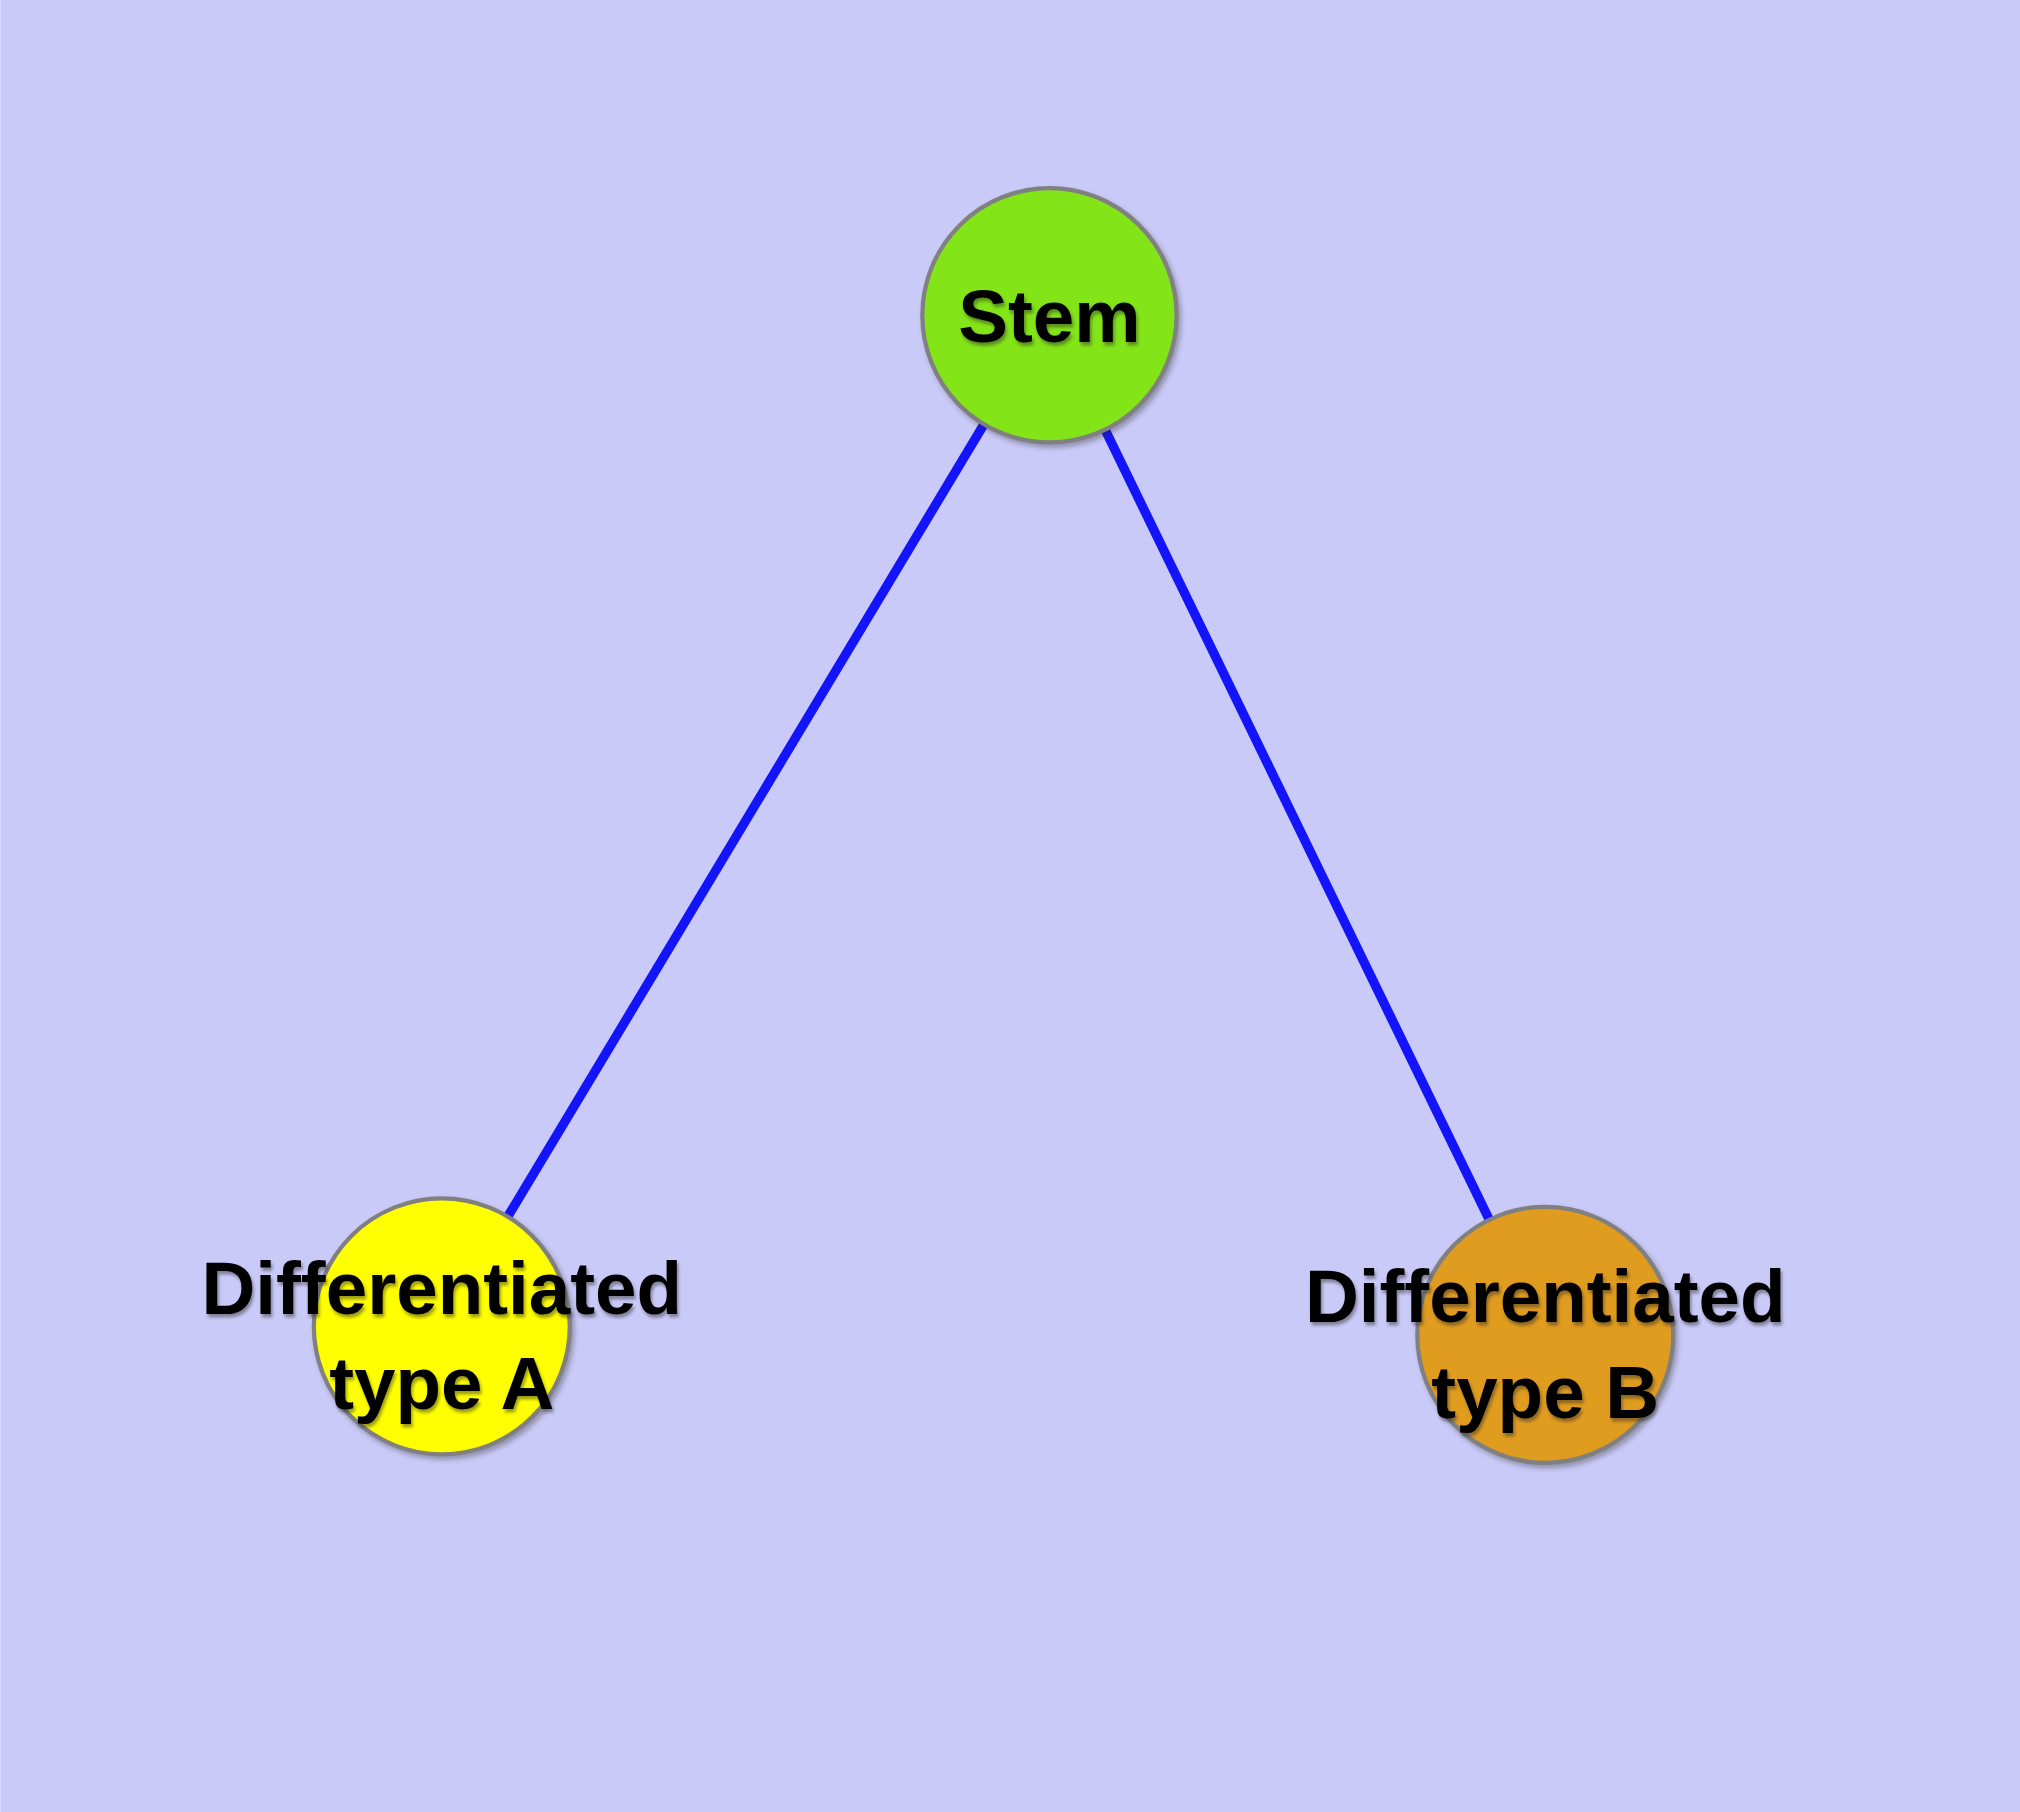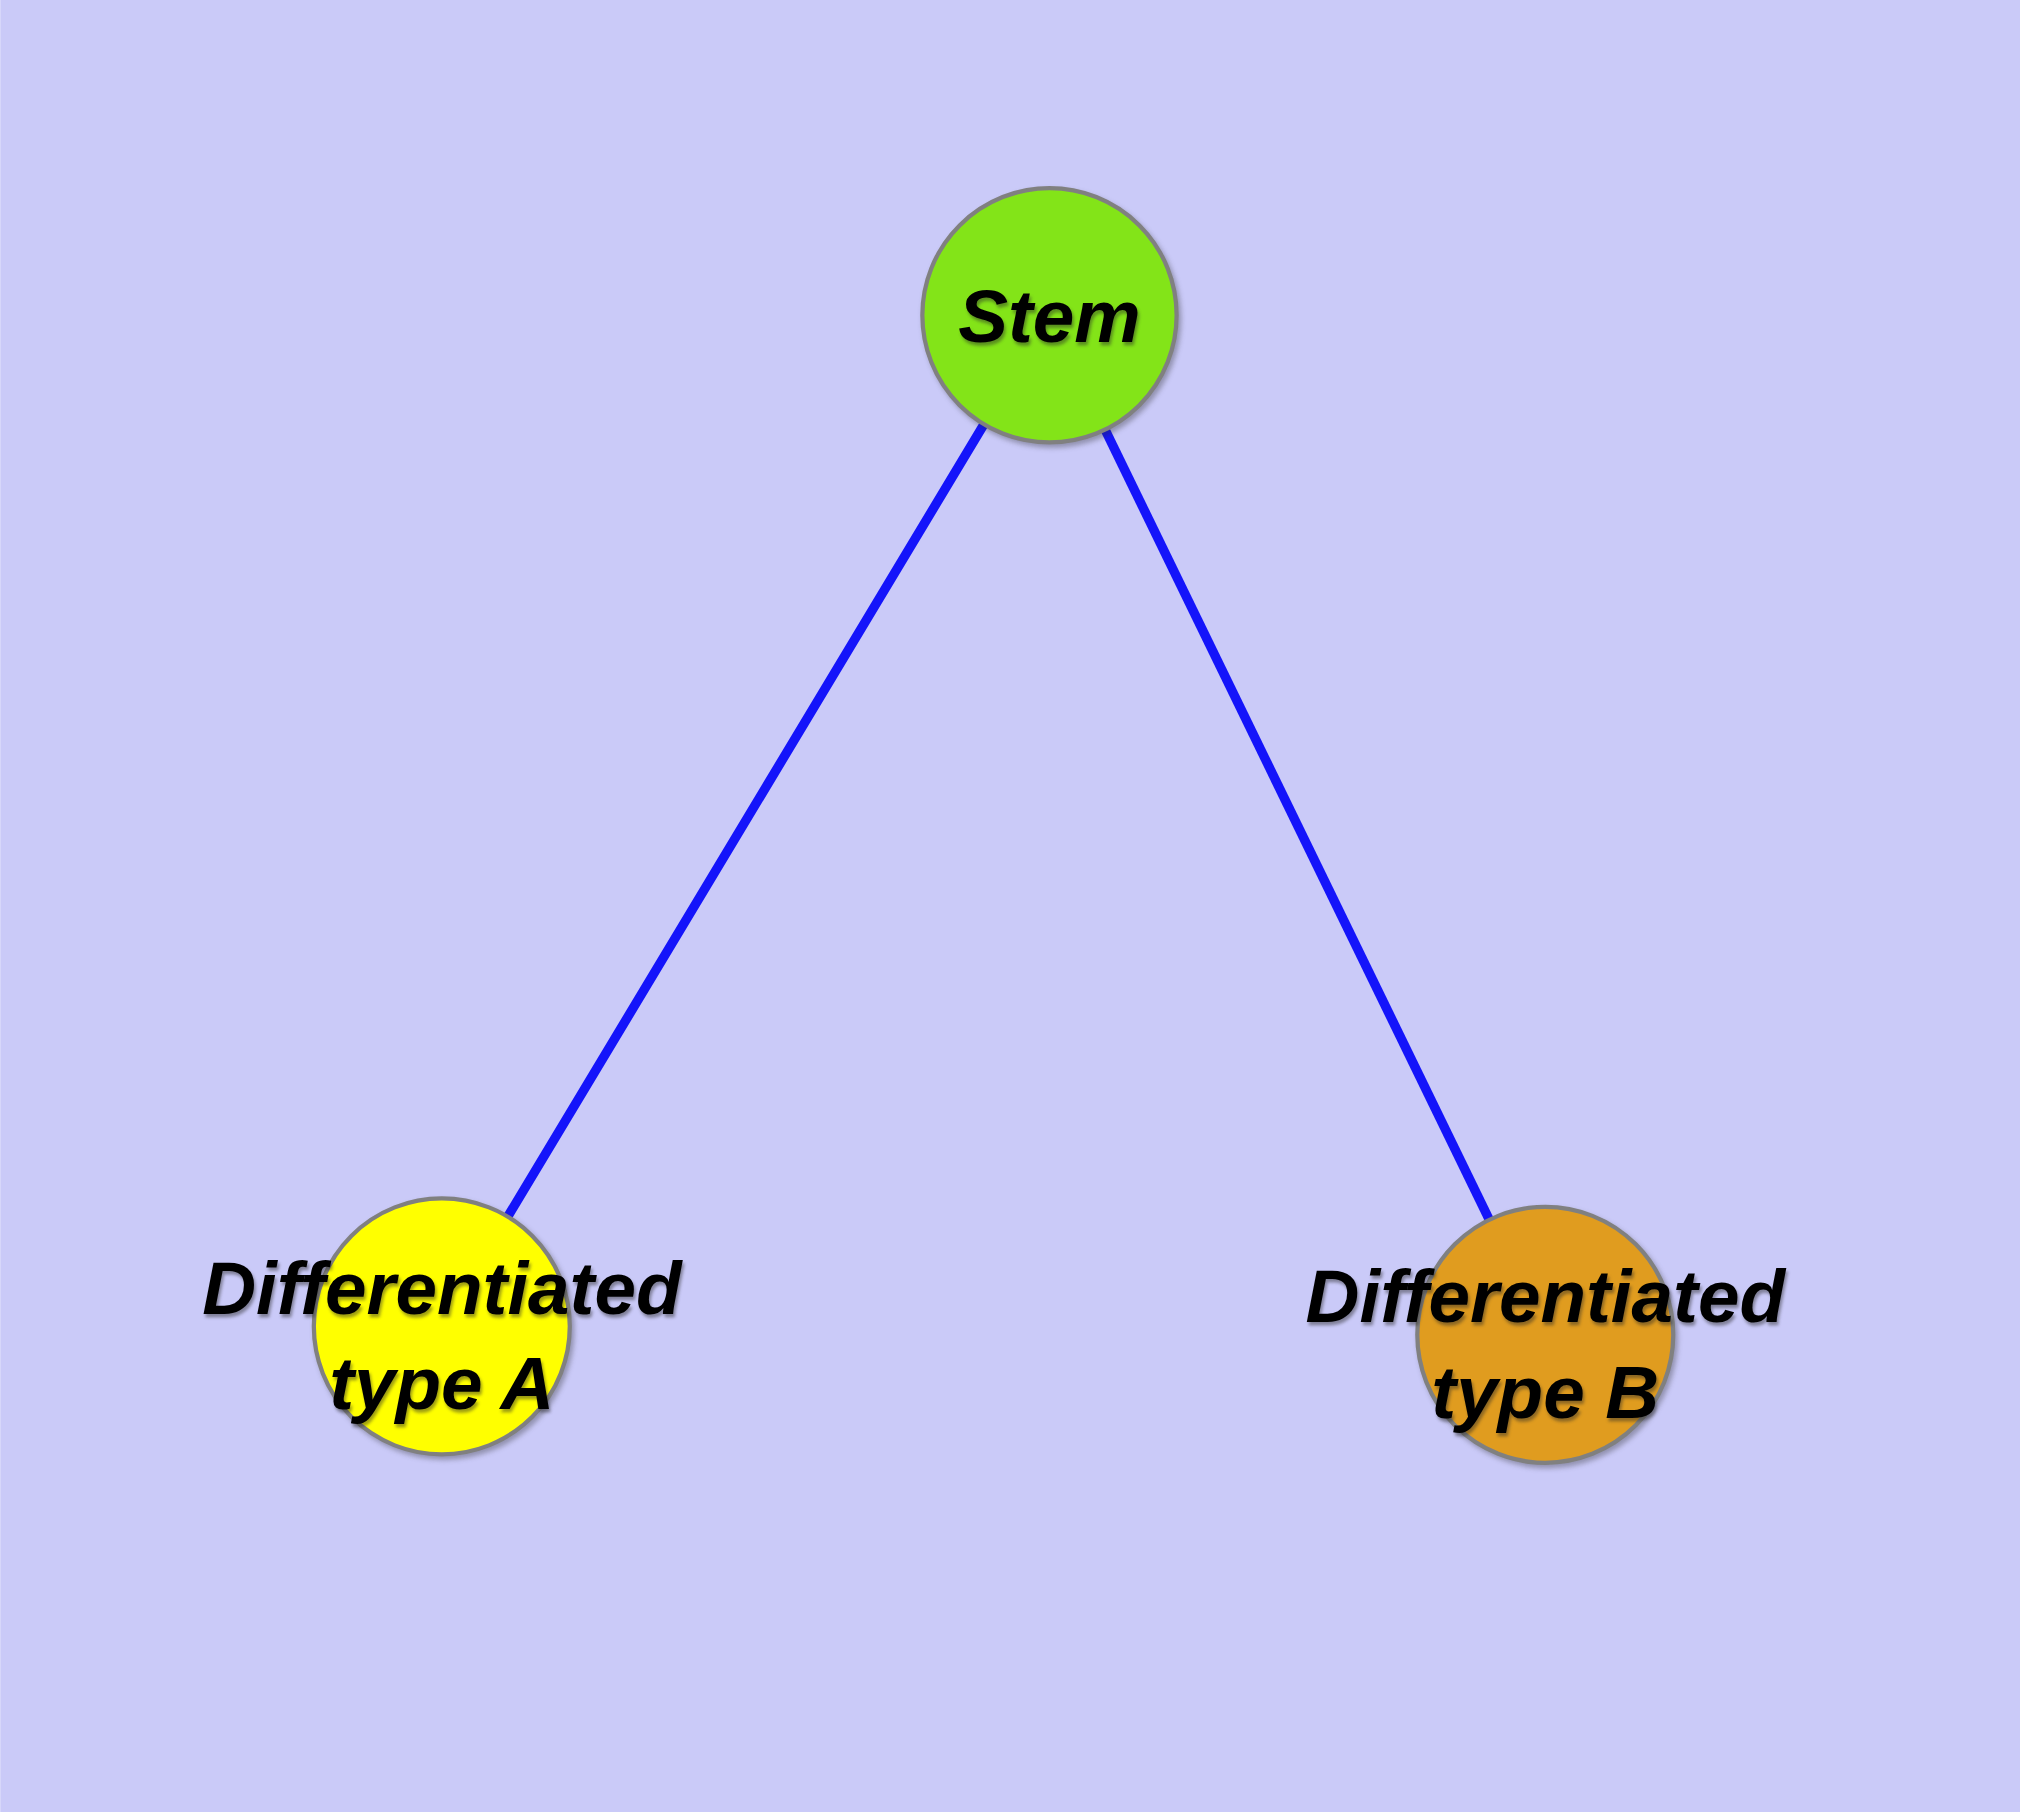--- a/index.html
+++ b/index.html
@@ -10,21 +10,20 @@
   body {
     width: 2021px;
     height: 1812px;
     overflow: hidden;
     font-family: "Liberation Sans", sans-serif;
   }
   #canvas-wrap {
     position: relative;
     width: 1665px;
     height: 1812px;
-    font-style: italic;
   }
   svg {
     display: block;
   }
   .edge-line {
     stroke-width: 11;
     stroke-linecap: round;
   }
   .node-circle {
     stroke: #808080;

